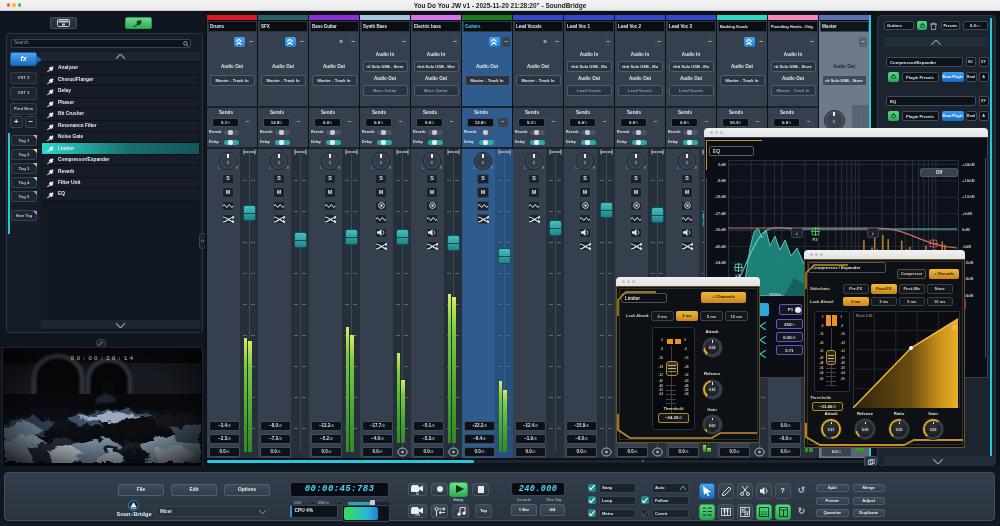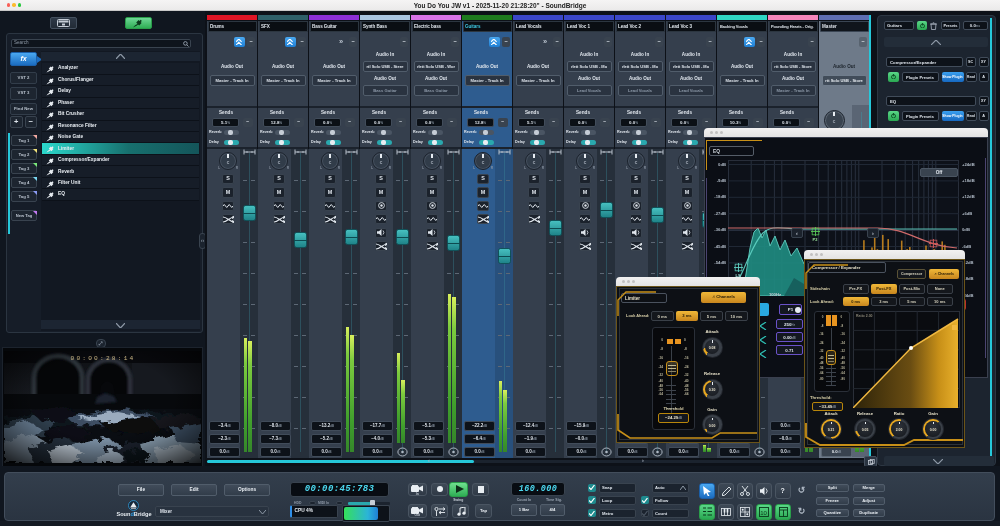--- a/index.html
+++ b/index.html
@@ -1743,21 +1743,21 @@
     </svg>
 <div class="" style="position:absolute;left:452px;top:504px;width:17px;height:13.5px;background:linear-gradient(#3e4956,#2f3946);border:1px solid #4a5562;border-radius:3px;z-index:32;"></div>
 <svg style="position:absolute;left:456.5px;top:506.5px;z-index:32;" width="9" height="9">
       <path d="M3,7 L3,1 8,0 8,6" fill="none" stroke="#e8edf2" stroke-width="1"></path>
       <circle cx="2" cy="7.2" r="1.6" fill="#e8edf2"></circle>
       <circle cx="7" cy="6.2" r="1.6" fill="#e8edf2"></circle>
     </svg>
 <div class="" style="position:absolute;left:475px;top:504px;width:17px;height:13.5px;background:linear-gradient(#3e4956,#2f3946);border:1px solid #4a5562;border-radius:3px;z-index:32;"></div>
 <div class="" style="position:absolute;left:475px;top:504px;width:17px;height:13.5px;font-size:4.2px;color:#e8edf2;text-align:center;font-weight:700;line-height:13.5px;white-space:nowrap;overflow:visible;z-index:32;">Tap</div>
 <div class="" style="position:absolute;left:511px;top:481.5px;width:54px;height:14px;background:#080c12;border:1px solid #39434f;border-radius:3px;z-index:32;"></div>
-<div class="" style="position:absolute;left:511px;top:483px;width:54px;height:12px;font-size:8.5px;color:#4cd7ee;text-align:center;font-weight:700;line-height:12px;white-space:nowrap;overflow:visible;z-index:32;font-family:'Liberation Mono',monospace;font-style:italic;letter-spacing:0.4px;">160.000</div>
+<div class="" style="position:absolute;left:511px;top:483px;width:54px;height:12px;font-size:8.5px;color:#4cd7ee;text-align:center;font-weight:700;line-height:12px;white-space:nowrap;overflow:visible;z-index:32;font-family:'Liberation Mono',monospace;font-style:italic;letter-spacing:0.4px;">240.000</div>
 <div class="" style="position:absolute;left:509px;top:498px;width:30px;height:5px;font-size:3.6px;color:#9aa5b2;text-align:center;font-weight:700;line-height:5px;white-space:nowrap;overflow:visible;z-index:32;">Count In</div>
 <div class="" style="position:absolute;left:541px;top:498px;width:26px;height:5px;font-size:3.6px;color:#9aa5b2;text-align:center;font-weight:700;line-height:5px;white-space:nowrap;overflow:visible;z-index:32;">Time Sig.</div>
 <div class="" style="position:absolute;left:511px;top:504px;width:26px;height:11.5px;background:linear-gradient(#414c5a,#323d4a);border:1px solid #515d6b;border-radius:2px;z-index:32;"></div>
     <div class="" style="position:absolute;left:511px;top:504px;width:26px;height:11.5px;font-size:4.2px;color:#e8edf2;text-align:center;font-weight:700;line-height:11.5px;white-space:nowrap;overflow:visible;z-index:32;">1 Bar</div>
 <div class="" style="position:absolute;left:540px;top:504px;width:25px;height:11.5px;background:linear-gradient(#414c5a,#323d4a);border:1px solid #515d6b;border-radius:2px;z-index:32;"></div>
     <div class="" style="position:absolute;left:540px;top:504px;width:25px;height:11.5px;font-size:4.2px;color:#e8edf2;text-align:center;font-weight:700;line-height:11.5px;white-space:nowrap;overflow:visible;z-index:32;">4/4</div>
 <div class="" style="position:absolute;left:587.5px;top:483.5px;width:8px;height:8px;background:#1e8a8e;border-radius:2px;z-index:32;"></div>
 <svg style="position:absolute;left:589px;top:485.0px;z-index:33" width="5.5" height="5">
       <path d="M0,2.5 L2,4.5 5.5,0" fill="none" stroke="#fff" stroke-width="1.2"></path>
     </svg>

